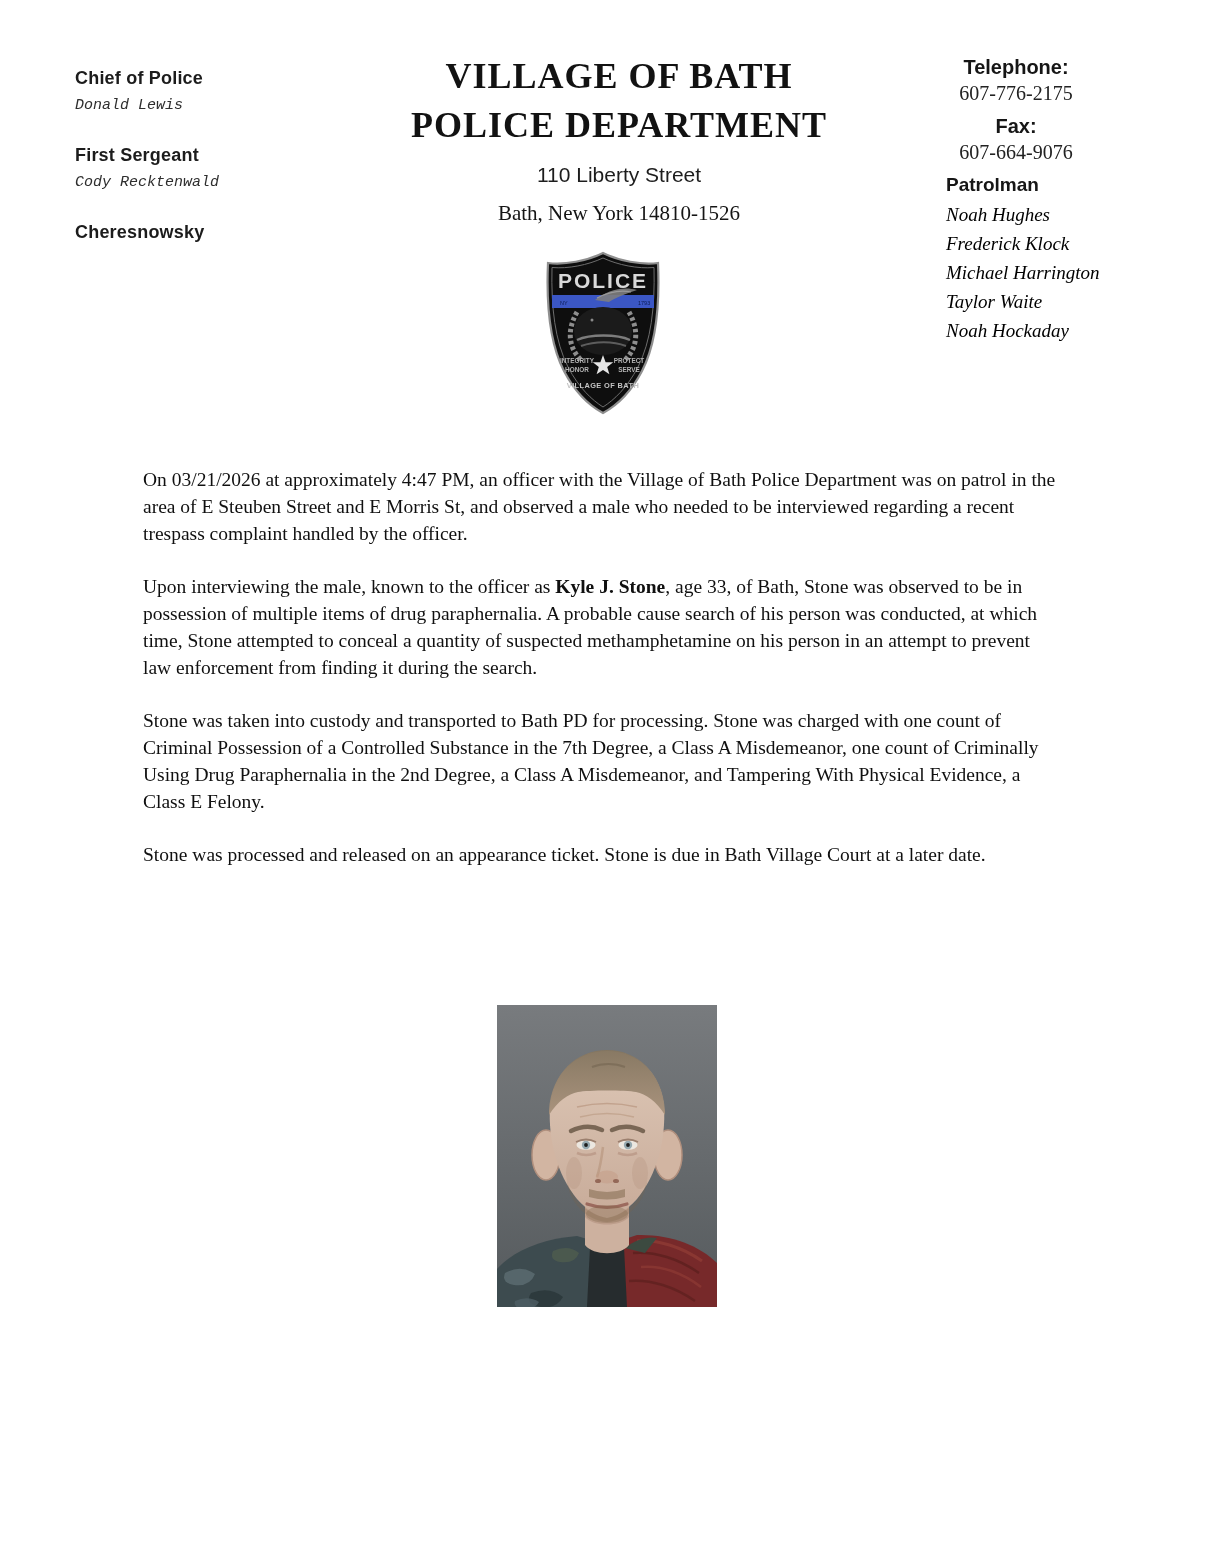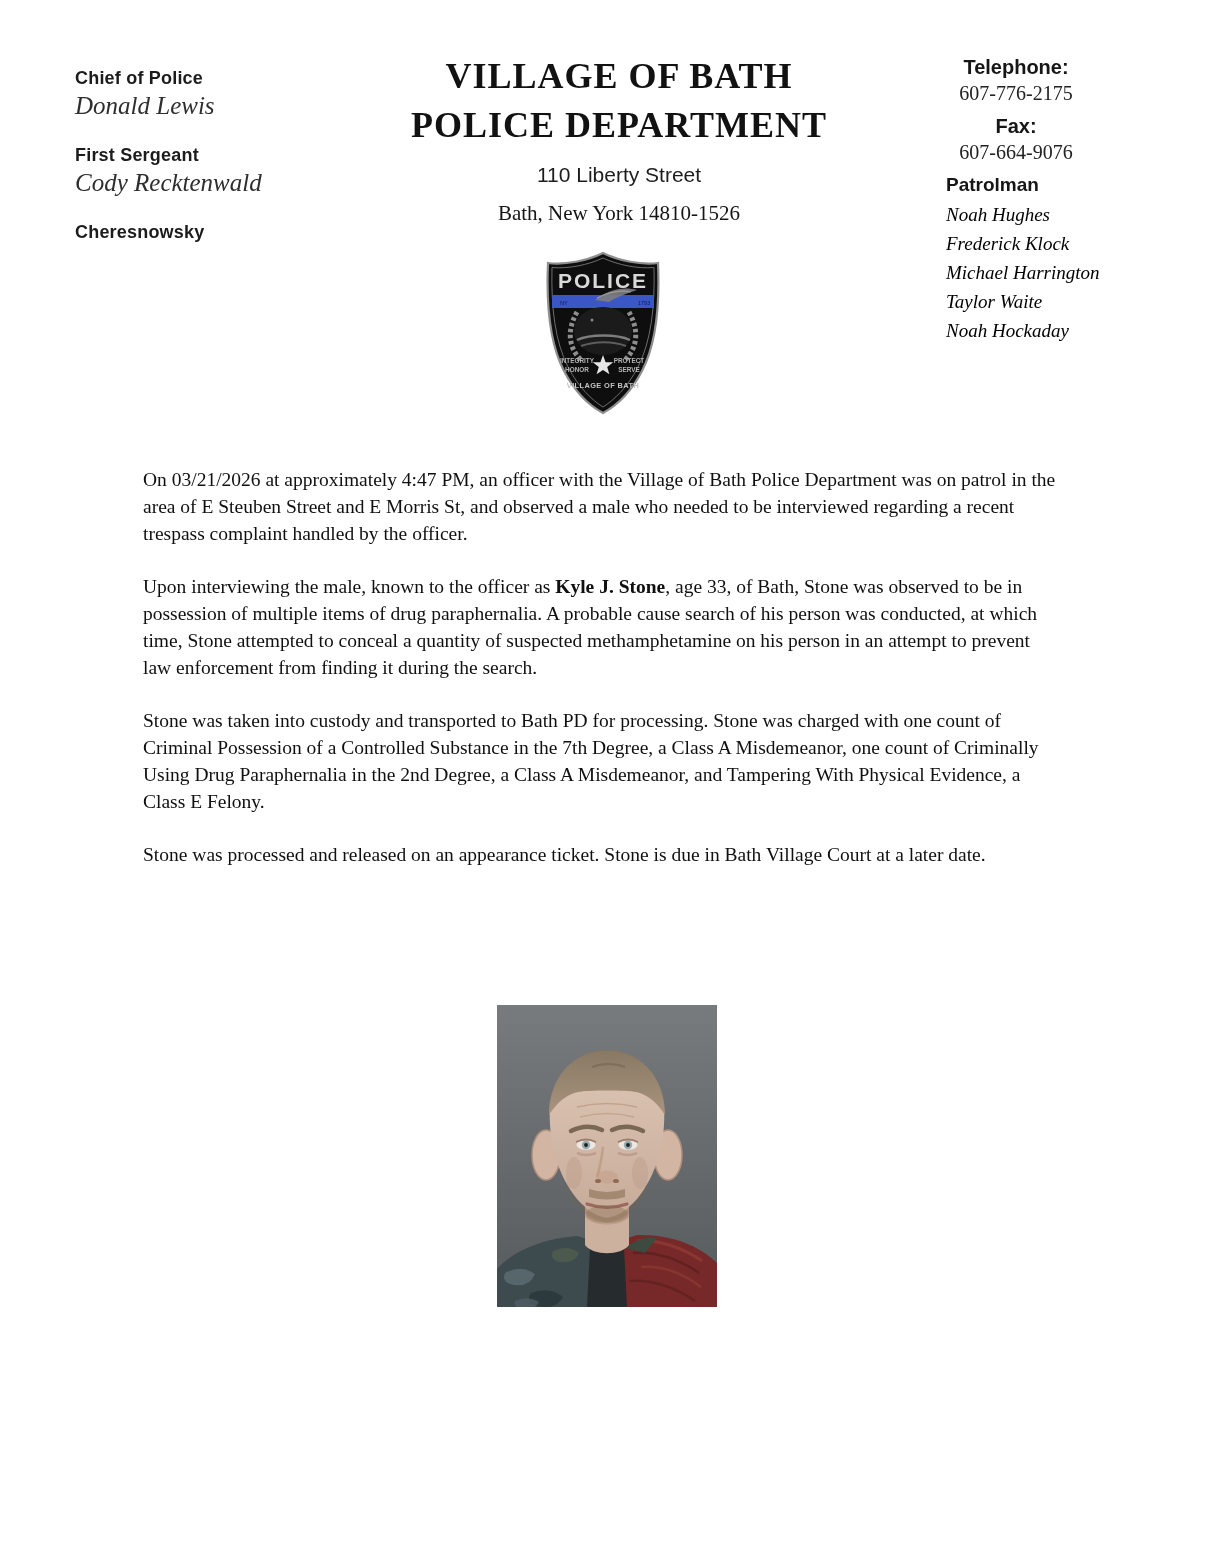--- a/index.html
+++ b/index.html
@@ -18,22 +18,22 @@
   .staff-col{
     position:absolute;left:75px;top:68px;width:290px;
   }
   .staff-block{margin-bottom:25px;}
   .staff-title{
     font-family:"Liberation Sans", sans-serif;
     font-weight:bold;font-size:18px;color:#1c1c1c;
     margin-bottom:3px;letter-spacing:0.2px;
   }
   .staff-name{
-    font-family:Liberation Serif, serif;
-    font-style:italic;font-size:25px;color:#2e2e2e;
+    font-family:Liberation Mono, monospace;
+    font-style:italic;font-size:15px;color:#2e2e2e;
     line-height:28px;
   }
 
   
   .center-header{
     position:absolute;left:0;right:0;top:52px;text-align:center;
   }
   .dept-title{
     font-family:"Liberation Serif", serif;
     font-weight:bold;font-size:36px;line-height:49px;

